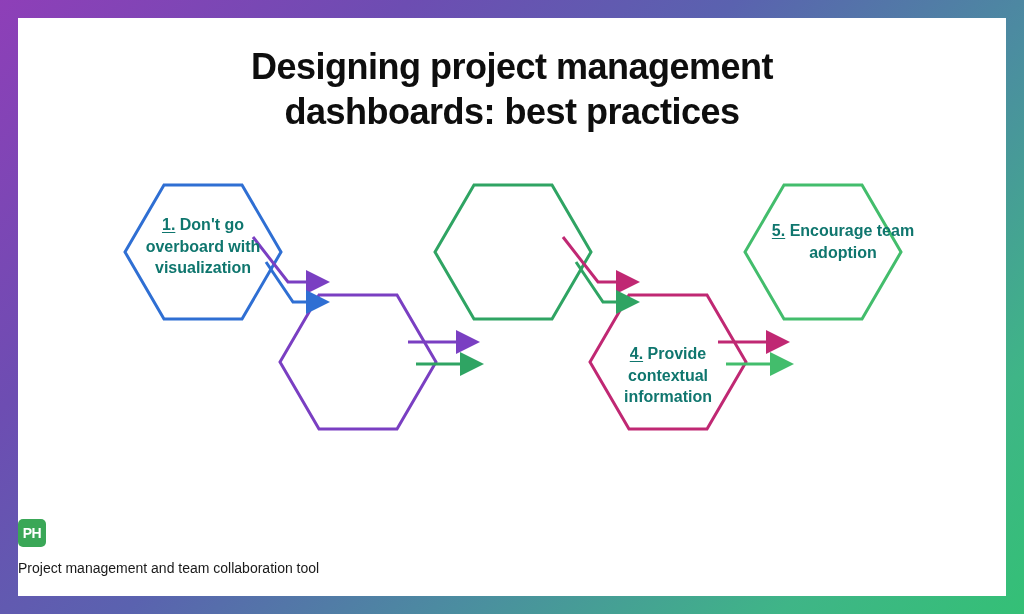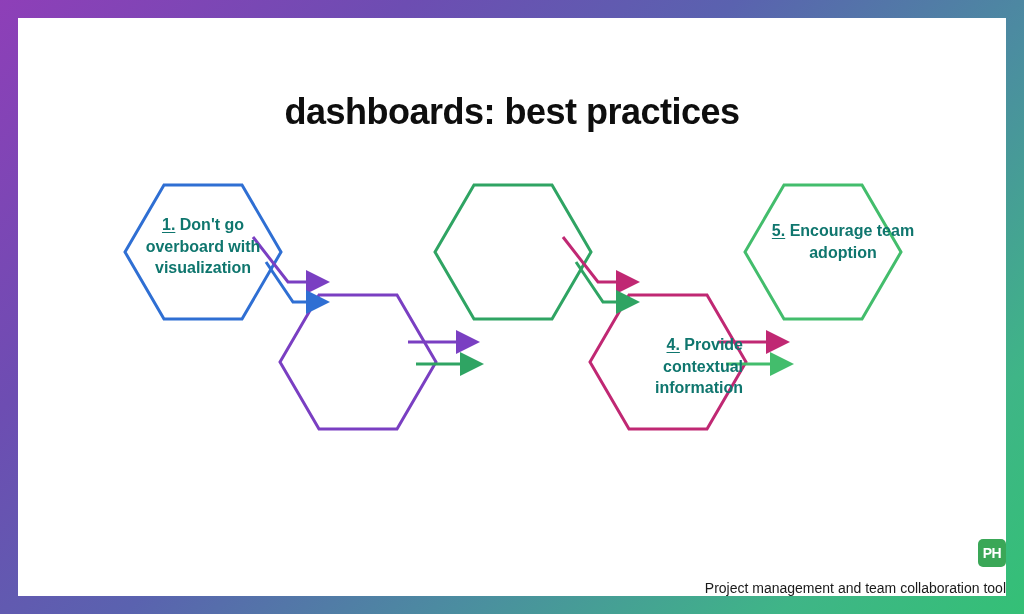--- a/index.html
+++ b/index.html
@@ -43,40 +43,41 @@
     width: 150px;
     text-align: center;
     font-size: 16px;
     font-weight: 700;
     color: #0f766e;
     line-height: 1.35;
   }
   .hex-label .num { text-decoration: underline; text-underline-offset: 2px; }
 
   .footer {
-    text-align: right;
+    text-align: left;
+    padding-bottom: 20px;
   }
   .logo-row { display:inline-flex; align-items:center; gap:8px; }
   .logo-badge {
     width: 28px; height: 28px;
     background:#3aa757; border-radius:5px;
     display:flex; align-items:center; justify-content:center;
     color:#fff; font-weight:800; font-size:14px; letter-spacing:-0.5px;
   }
   .brand { font-size: 22px; font-weight: 700; color:#1a1a1a; }
   .tagline { margin-top:13px; font-size: 14px; color:#1a1a1a; }
 </style>
 </head>
 <body>
 
 <div class="frame">
   <div class="inner">
 
     <h1 class="title">
-      <br>
+      <span>Designing project management</span><br>
       <span>dashboards: best practices</span>
     </h1>
 
     <div class="diagram">
       <svg viewBox="0 0 988 340" width="988" height="340">
         <defs>
 
           <marker id="ah-blue" markerWidth="8" markerHeight="8" refX="6" refY="4" orient="auto">
               <path d="M0,0 L8,4 L0,8 Z" fill="#2f6fd3"></path>
             </marker>
@@ -115,21 +116,21 @@
         <path d="M558,120 L585,160 L616,160" fill="none" stroke="#2fa463" stroke-width="3" marker-end="url(#ah-green)"></path>
 
         <path d="M700,200 L730,200 L766,200" fill="none" stroke="#c02873" stroke-width="3" marker-end="url(#ah-pink)"></path>
         <path d="M708,222 L738,222 L770,222" fill="none" stroke="#43bd6c" stroke-width="3" marker-end="url(#ah-lgreen)"></path>
       </svg>
 
       <div class="hex-label" style="left:110px; top:72px;">
         <span class="num">1.</span>
         <span>Don't go overboard with visualization</span>
       </div>
-      <div class="hex-label" style="left:575px; top:192px;text-align:right;">
+      <div class="hex-label" style="left:575px; top:201px;">
         <span class="num">4.</span>
         <span>Provide contextual information</span>
       </div>
       <div class="hex-label" style="left:750px; top:78px;">
         <span class="num">5.</span>
         <span>Encourage team adoption</span>
       </div>
     </div>
 
     <div class="footer">

